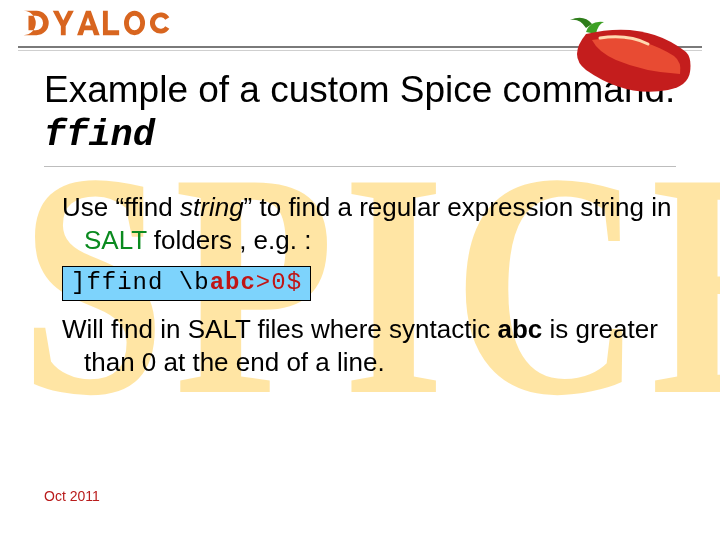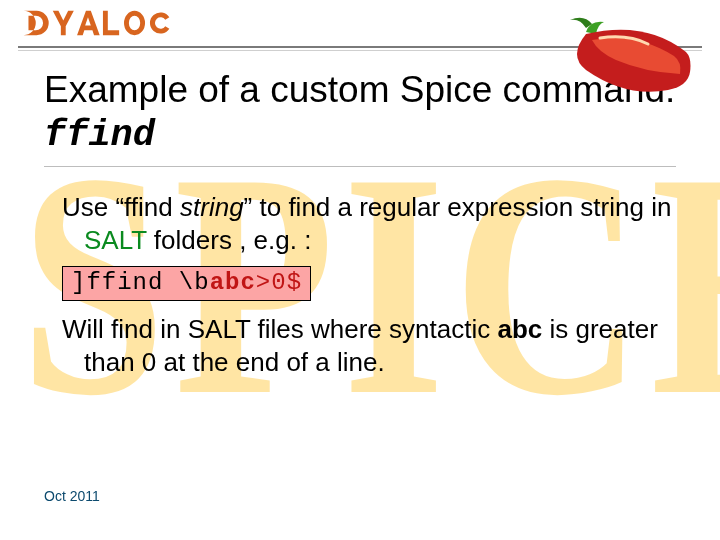--- a/index.html
+++ b/index.html
@@ -89,32 +89,32 @@
   p.body .it { font-style: italic; }
   p.body .salt { color: #0a8a1f; }
   .code-box {
     margin: 4px 0 12px 18px;
     padding: 2px 8px 4px 8px;
     border: 1px solid #000;
     display: inline-block;
     font-family: "Courier New", Courier, monospace;
     font-size: 24px;
     letter-spacing: 1px;
-    background: #fca5a5;
+    background: #7dd3fc;
   }
   .code-box .red { color: #c01515; }
   .code-box .redbold { color: #c01515; font-weight: 700; }
   .hang { text-indent: -22px; padding-left: 40px; }
   .b { font-weight: 700; }
   .footer {
     position: absolute;
     left: 44px;
     bottom: 36px;
     font-size: 14px;
-    color: #0c4a6e;
+    color: #b91c1c;
     z-index: 2;
   }
 </style>
 </head>
 <body>
 
 <div class="bg-spice">SPICE</div>
 
 <div class="header">
   <span class="logo">

